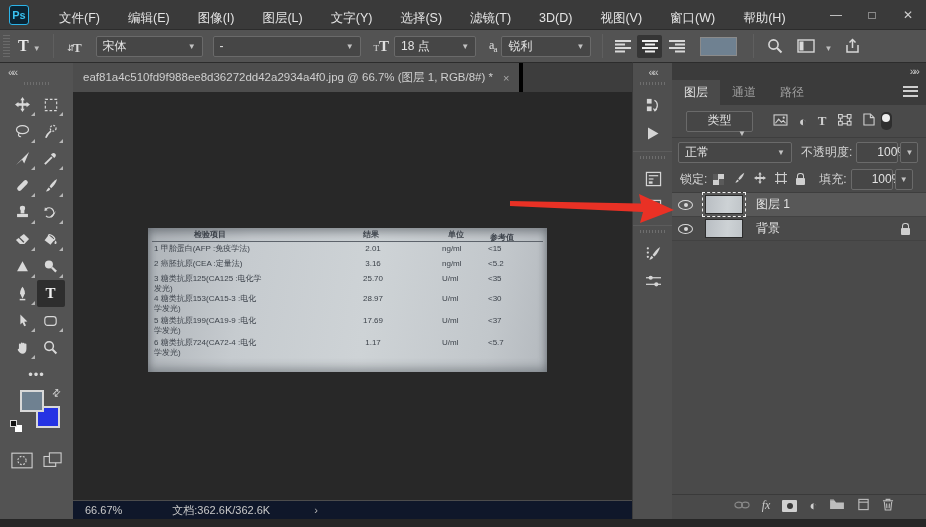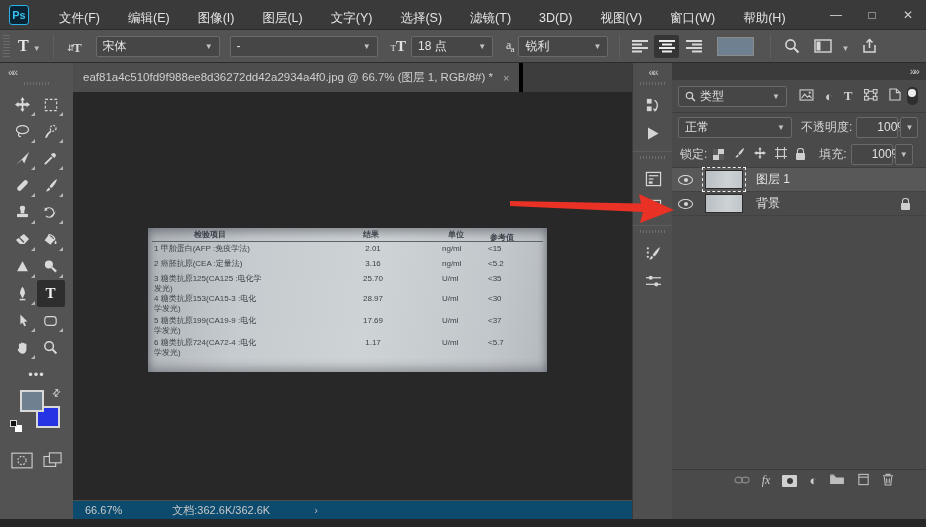--- a/index.html
+++ b/index.html
@@ -25,21 +25,21 @@
               border-top:1px solid #2c2c2c;display:flex;align-items:center;font-size:12px;}
   .grip-v{width:7px;height:22px;margin:0 4px 0 3px;
           background:repeating-linear-gradient(0deg,#6a6a6a 0 1px,transparent 1px 3px);}
   .ob-sep{width:1px;height:24px;background:#434343;border-right:1px solid #5f5f5f;margin:0 6px;}
   .ob-ticon{font-family:"Liberation Serif","DejaVu Serif",serif;font-size:16px;font-weight:bold;
             color:#e8e8e8;margin:0 2px 0 4px;}
   .ob-chev{font-size:8px;color:#bdbdbd;margin:4px 6px 0 2px;}
   .combo{background:#464646;border:1px solid #6a6a6a;border-radius:2px;height:21px;
          display:flex;align-items:center;padding:0 6px;color:#e2e2e2;margin:0 5px;}
   .combo .chev{margin-left:auto;padding-left:8px;font-size:8px;color:#c2c2c2;}
-  .combo-font{width:124px;gap:14px;}
+  .combo-font{width:107px;gap:14px;}
   .combo-style{width:148px;}
   .combo-size{width:82px;}
   .combo-aa{width:90px;}
   .ob-tt{font-family:"Liberation Serif","DejaVu Serif",serif;color:#e0e0e0;margin-left:8px;}
   .ob-tt .small{font-size:9px;}
   .ob-tt .big{font-size:15px;font-weight:bold;}
   .ob-aa{font-family:"Liberation Serif","DejaVu Serif",serif;font-size:12px;color:#e0e0e0;
          letter-spacing:-1px;margin-left:8px;}
   .align-btn{width:25px;height:23px;display:flex;align-items:center;justify-content:center;
              border-radius:2px;margin:0 1px;}
@@ -93,21 +93,21 @@
   .ph-header span{position:absolute;top:1px;font-weight:bold;}
   .ph-c0{left:42px;} .ph-c1{left:211px;} .ph-c2{left:296px;} .ph-c3{left:338px;top:4px !important;}
   .ph-row{position:absolute;left:4px;width:391px;height:22px;}
   .ph-name{position:absolute;left:2px;top:0;white-space:nowrap;}
   .ph-name2{position:absolute;left:2px;top:10px;}
   .ph-result{position:absolute;left:186px;top:0;width:70px;text-align:center;}
   .ph-unit{position:absolute;left:290px;top:0;}
   .ph-ref{position:absolute;left:336px;top:0;}
 
   
-  .statusbar{position:absolute;left:73px;top:500px;width:559px;height:19px;background:#0c4a6e;
+  .statusbar{position:absolute;left:73px;top:500px;width:559px;height:19px;background:#0f172a;
              border-top:1px solid #4c4c4c;display:flex;align-items:center;font-size:11px;color:#c9c9c9;}
   .status-zoom{margin-left:12px;}
   .status-doc{margin-left:50px;}
   .status-chev{margin-left:44px;color:#b5b5b5;font-size:11px;}
   .bottomstrip{position:absolute;left:0;top:519px;width:926px;height:8px;background:#262626;}
 
   
   .dockstrip{position:absolute;left:632px;top:62px;width:40px;height:457px;background:#4f4f4f;
              border-top:1px solid #2c2c2c;border-left:1px solid #3b3b3b;}
   .dockstrip .dock-collapse{text-align:center;padding-left:0;}
@@ -119,21 +119,21 @@
   .panel{position:absolute;left:672px;top:62px;width:254px;height:457px;background:#4a4a4a;
          border-top:1px solid #2c2c2c;font-size:12px;}
   .panel-header{height:17px;background:#3b3b3b;display:flex;justify-content:flex-end;}
   .panel-header .dock-collapse{padding:2px 8px 0 0;}
   .panel-tabs{height:25px;background:#3b3b3b;display:flex;align-items:stretch;position:relative;}
   .ptab{padding:4px 12px 0 12px;color:#9f9f9f;}
   .ptab.active{background:#4a4a4a;color:#e2e2e2;}
   .panel-menu{position:absolute;right:8px;top:6px;width:15px;height:11px;
               background:repeating-linear-gradient(0deg,#cfcfcf 0 2px,transparent 2px 4.5px);}
   .filter-row{height:33px;display:flex;align-items:center;border-bottom:1px solid #3e3e3e;padding:0 6px;}
-  .combo-type{width:109px;height:21px;margin:0;}
+  .combo-type{width:67px;height:21px;margin:8px;flex-direction:column;}
   .filter-icons{display:flex;align-items:center;gap:11px;margin-left:12px;}
   .filter-icons svg{stroke:#cfcfcf;fill:none;stroke-width:1.2;}
   .half-circle{color:#cfcfcf;font-size:13px;line-height:13px;}
   .f-type{color:#cfcfcf;font-family:"Liberation Serif","DejaVu Serif",serif;font-weight:bold;font-size:13px;}
   .toggle{width:11px;height:18px;background:#2e2e2e;border-radius:5px;position:relative;margin-left:6px;}
   .toggle .ball{position:absolute;left:1.5px;top:1.5px;width:8px;height:8px;border-radius:50%;background:#ededed;}
   .blend-row{height:28px;display:flex;align-items:center;padding:0 6px;}
   .combo-blend{width:114px;margin:0;}
   .plabel{color:#d3d3d3;font-size:12px;margin-left:9px;white-space:nowrap;}
   .combo-small{width:42px;margin:0 0 0 4px;padding:0 20px;}
@@ -544,20 +544,26 @@
           <line x1="1" y1="11" x2="17" y2="11"></line>
           <circle cx="12" cy="11" r="2.2" fill="#d5d5d5" stroke="none"></circle>
         </svg>
     </div>
   </div>
 
   <div class="panel">
     <div class="panel-header">
       <span class="dock-collapse">»»</span>
     </div>
+    <div class="panel-tabs">
+      <span class="ptab active">图层</span>
+      <span class="ptab">通道</span>
+      <span class="ptab">路径</span>
+      <span class="panel-menu"></span>
+    </div>
     <div class="filter-row">
       <div class="combo combo-type">
         <svg width="11" height="11" viewBox="0 0 16 16" style="margin-right:4px">
             <circle cx="6.5" cy="6.5" r="4.6" stroke="#cfcfcf" fill="none" stroke-width="1.8"></circle>
             <line x1="10" y1="10" x2="14.5" y2="14.5" stroke="#cfcfcf" stroke-width="2.2"></line>
           </svg>
         <span>类型</span>
           <span class="chev">▼</span>
       </div>
       <div class="filter-icons">

